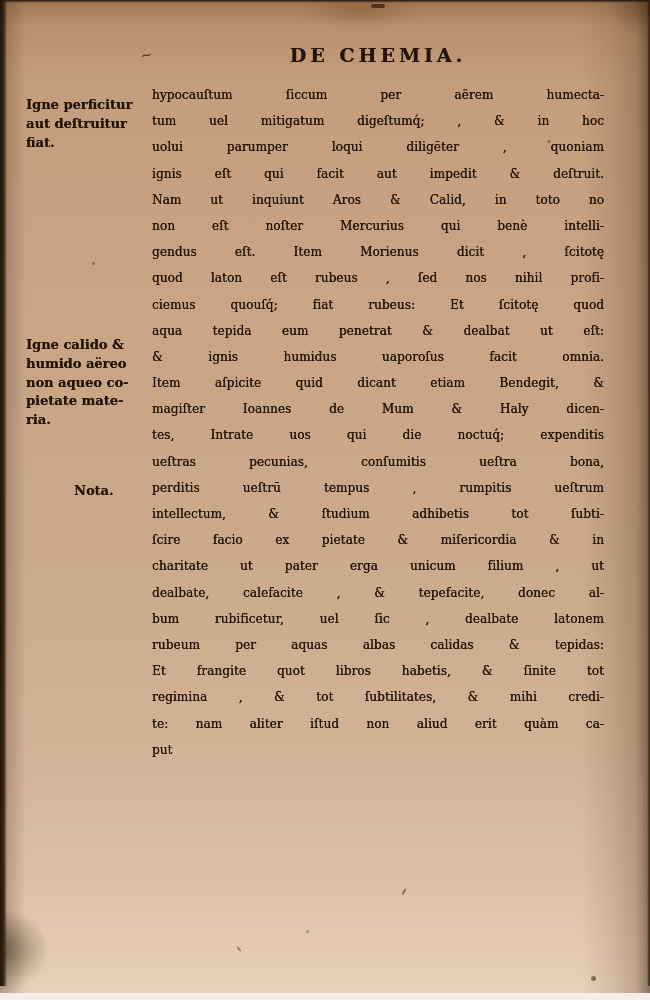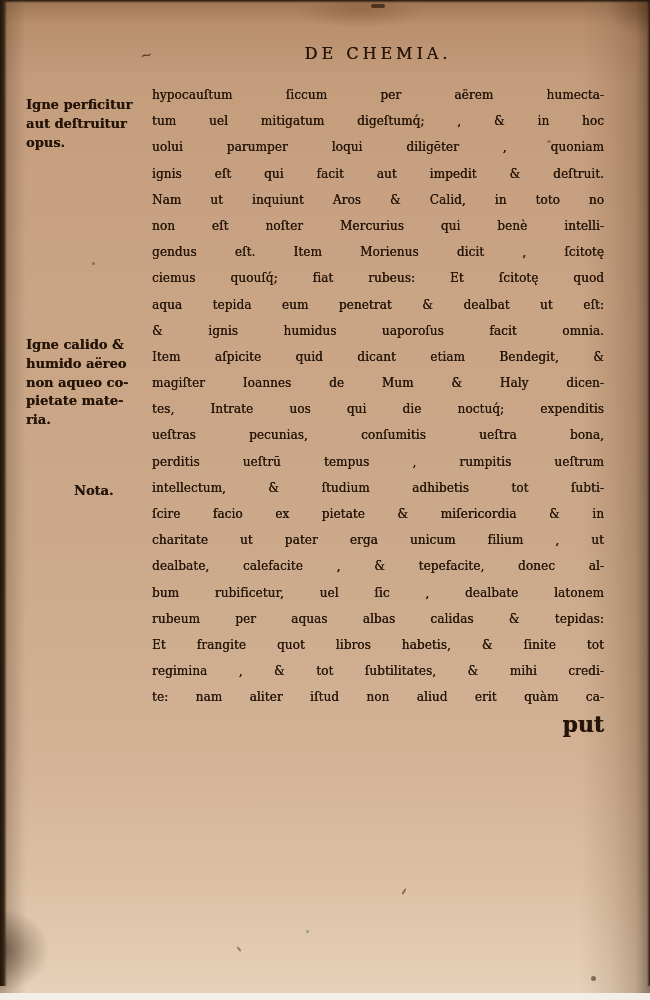--- a/index.html
+++ b/index.html
@@ -18,33 +18,33 @@
       linear-gradient(270deg, rgba(40,22,10,.50) 0px, rgba(86,52,24,.28) 14px, rgba(86,52,24,.12) 38px, rgba(86,52,24,0) 70px),
       linear-gradient(180deg,#9e7554 0%,#b98f6d 2.5%,#c49d7c 8%,#c9a485 30%,#cba98a 55%,#d2b195 75%,#dbbfa4 88%,#e4ccb3 97%,#e7d1ba 100%);
   }
   .edge-top{position:absolute;left:0;top:0;width:100%;height:3px;background:linear-gradient(180deg,#1d130b,rgba(29,19,11,0));}
   .edge-left{position:absolute;left:0;top:0;bottom:7px;width:7px;background:linear-gradient(90deg,#20150c 0%,#3a2715 55%,rgba(58,39,21,0) 100%);}
   .edge-right{position:absolute;right:0;top:0;bottom:7px;width:3px;background:linear-gradient(270deg,#2c1a0e,rgba(44,26,14,0));}
   .bottom-strip{position:absolute;left:0;bottom:0;width:100%;height:7px;background:#f4efe6;}
 
   .header{
     position:absolute;left:152px;top:44px;width:452px;
-    text-align:center;font-size:16px;font-weight:normal;letter-spacing:4px;
+    text-align:center;font-size:19px;font-weight:bold;letter-spacing:4px;
     color:#241407;text-shadow:0.3px 0.2px 0.6px rgba(32,17,6,.8);
   }
   .bodyblock{position:absolute;left:152px;top:82px;width:452px;}
   .bline{
     height:26.2px;line-height:26.2px;font-size:12px;color:#241407;
     text-align:justify;text-align-last:justify;
     text-shadow:0.35px 0.15px 0.55px rgba(34,18,7,.85);
     letter-spacing:0.1px;white-space:nowrap;overflow:visible;
   }
   .catchword{
-    height:26.2px;line-height:26.2px;font-size:22px;color:#241407;
-    text-align:right;text-shadow:0.35px 0.15px 0.55px rgba(34,18,7,.85);font-weight:bold;
+    height:26.2px;line-height:26.2px;font-size:12px;color:#241407;
+    text-align:left;text-shadow:0.35px 0.15px 0.55px rgba(34,18,7,.85);
   }
   .note{
     position:absolute;left:26px;width:128px;font-size:13px;font-weight:bold;
     color:#241407;text-shadow:0.25px 0.15px 0.5px rgba(34,18,7,.75);
   }
   .note .nl{height:18.8px;line-height:18.8px;white-space:nowrap;}
   .squiggle{
     position:absolute;left:140px;top:46px;font-size:15px;color:rgba(48,28,13,.75);
     transform:rotate(-12deg);
   }
@@ -63,21 +63,21 @@
 <div class="scan">
   <div class="page">
 
     <div class="squiggle">∼</div>
 
     <div class="header">DE CHEMIA.</div>
 
     <div class="note" style="top:96px;">
       <div class="nl">Igne perficitur</div>
       <div class="nl">aut deſtruitur</div>
-      <div class="nl">opus.</div>
+      <div class="nl">fiat.</div>
     </div>
 
     <div class="note" style="top:336px;">
       <div class="nl">Igne calido &amp;</div>
       <div class="nl">humido aëreo</div>
       <div class="nl">non aqueo co-</div>
       <div class="nl">pietate mate-</div>
       <div class="nl">ria.</div>
     </div>
 
@@ -86,20 +86,21 @@
     </div>
 
     <div class="bodyblock">
       <div class="bline">hypocauſtum ſiccum per aërem humecta-</div>
       <div class="bline">tum uel mitigatum digeſtumq́; , &amp; in hoc</div>
       <div class="bline">uolui parumper loqui diligēter , quoniam</div>
       <div class="bline">ignis eſt qui facit aut impedit &amp; deſtruit.</div>
       <div class="bline">Nam ut inquiunt Aros &amp; Calid, in toto no</div>
       <div class="bline">non eſt noſter Mercurius qui benè intelli-</div>
       <div class="bline">gendus eſt. Item Morienus dicit , ſcitotę</div>
+      <div class="bline">quod laton eſt rubeus , ſed nos nihil profi-</div>
       <div class="bline">ciemus quouſq́; fiat rubeus: Et ſcitotę quod</div>
       <div class="bline">aqua tepida eum penetrat &amp; dealbat ut eſt:</div>
       <div class="bline">&amp; ignis humidus uaporoſus facit omnia.</div>
       <div class="bline">Item aſpicite quid dicant etiam Bendegit, &amp;</div>
       <div class="bline">magiſter Ioannes de Mum &amp; Haly dicen-</div>
       <div class="bline">tes, Intrate uos qui die noctuq́; expenditis</div>
       <div class="bline">ueſtras pecunias, conſumitis ueſtra bona,</div>
       <div class="bline">perditis ueſtrū tempus , rumpitis ueſtrum</div>
       <div class="bline">intellectum, &amp; ſtudium adhibetis tot ſubti-</div>
       <div class="bline">ſcire facio ex pietate &amp; miſericordia &amp; in</div>

